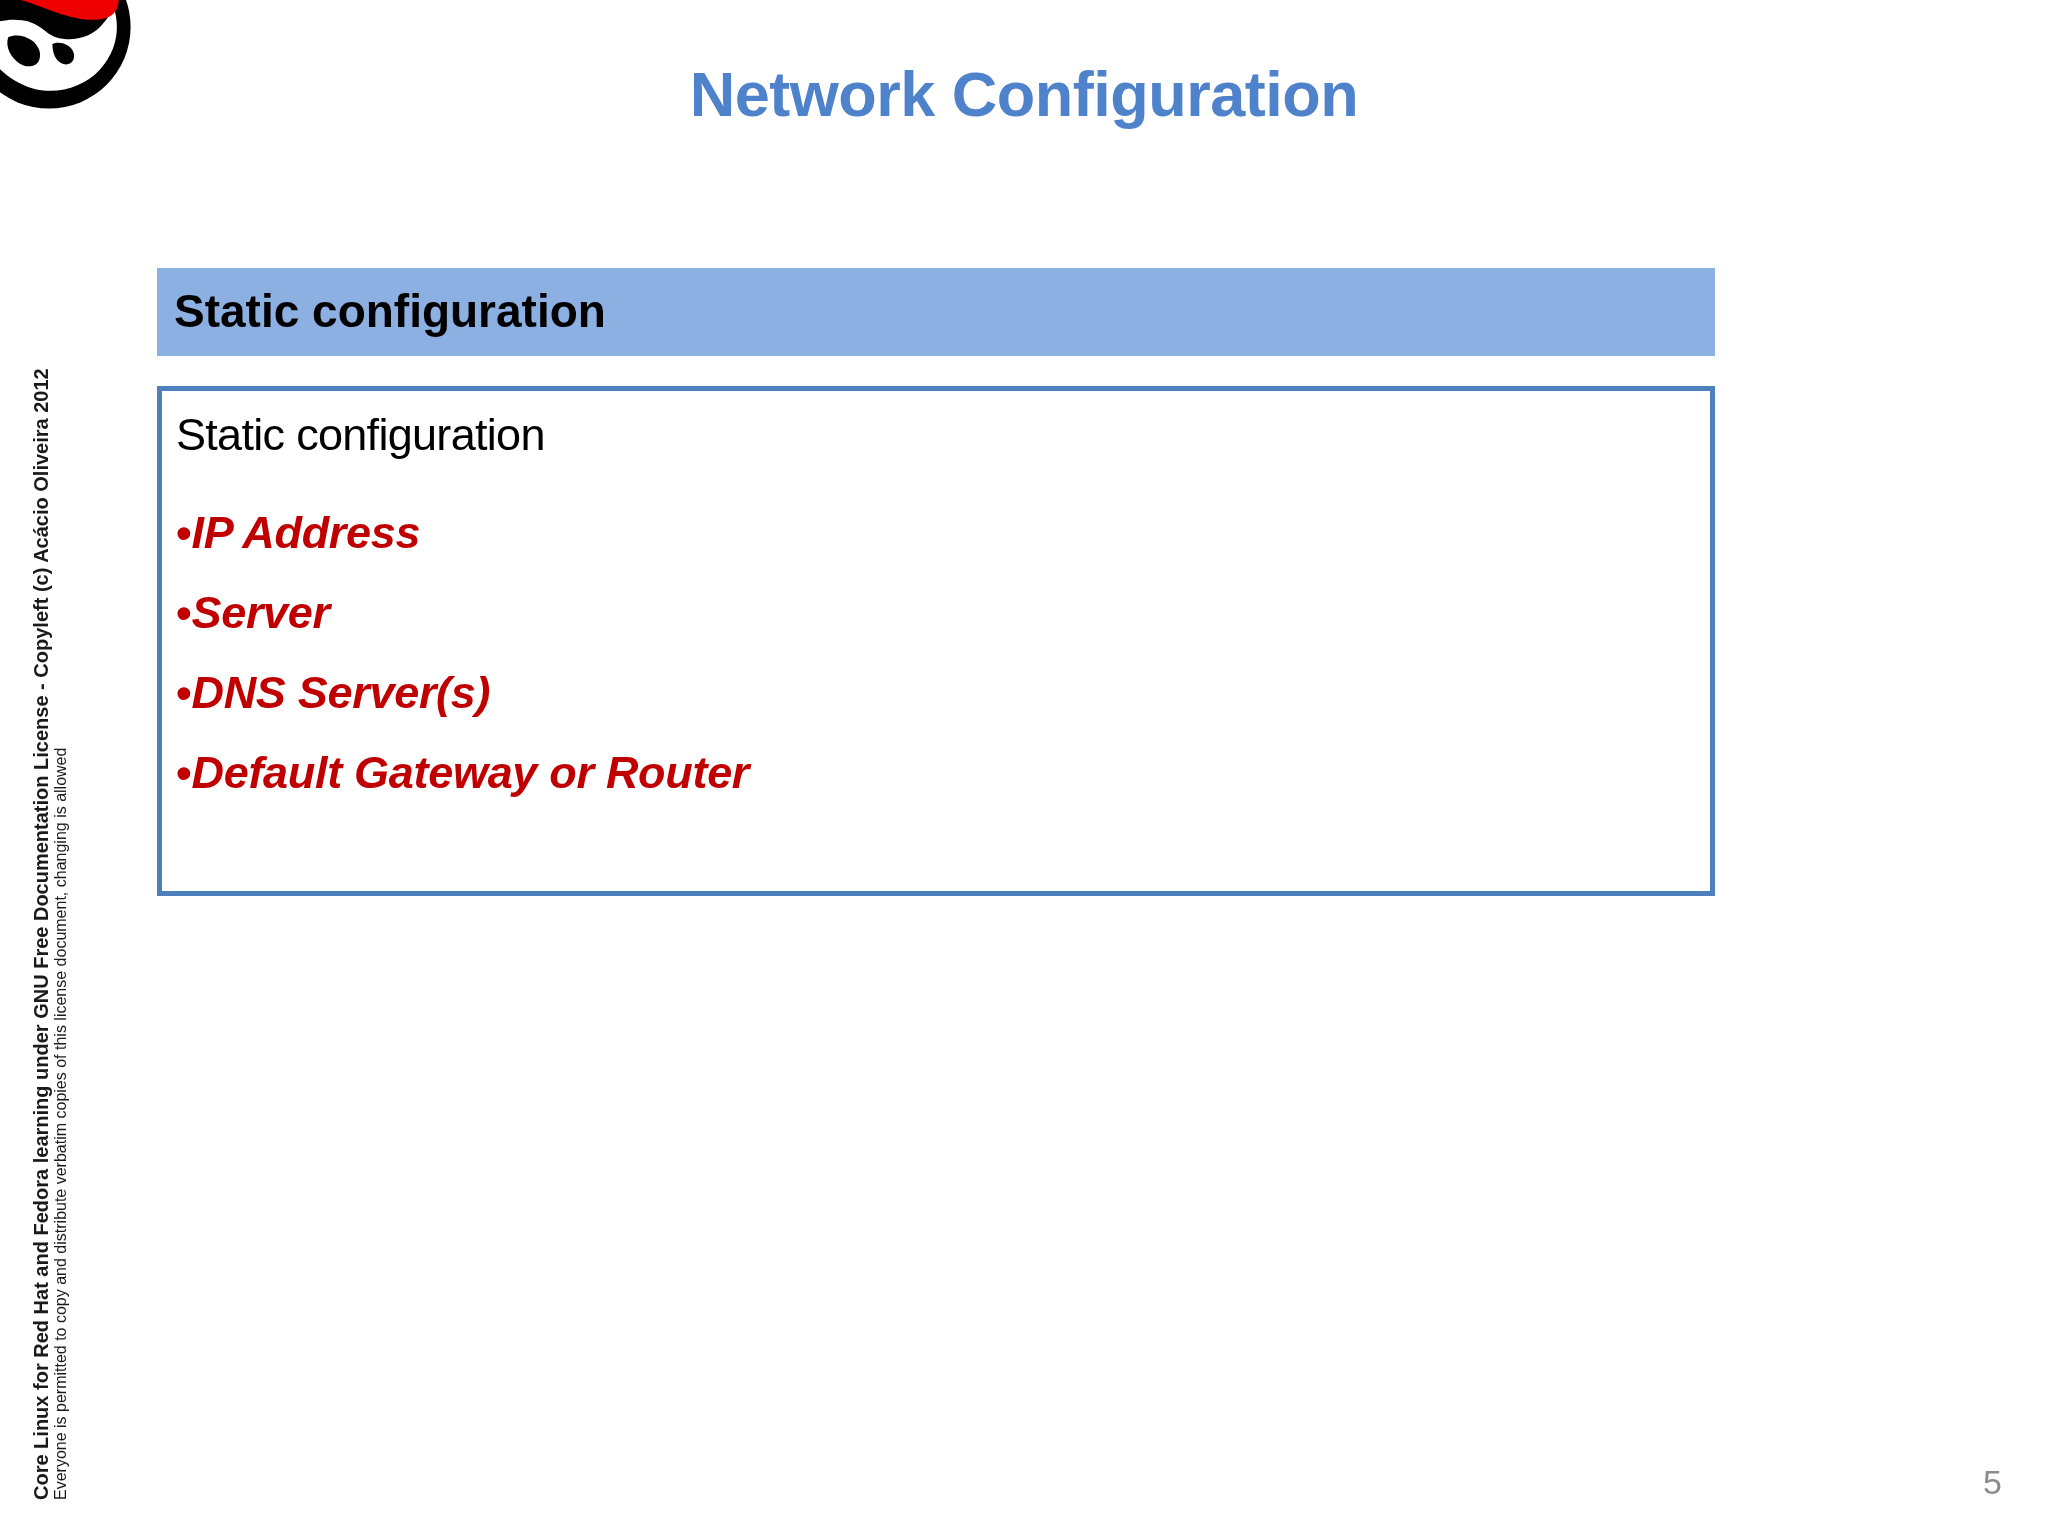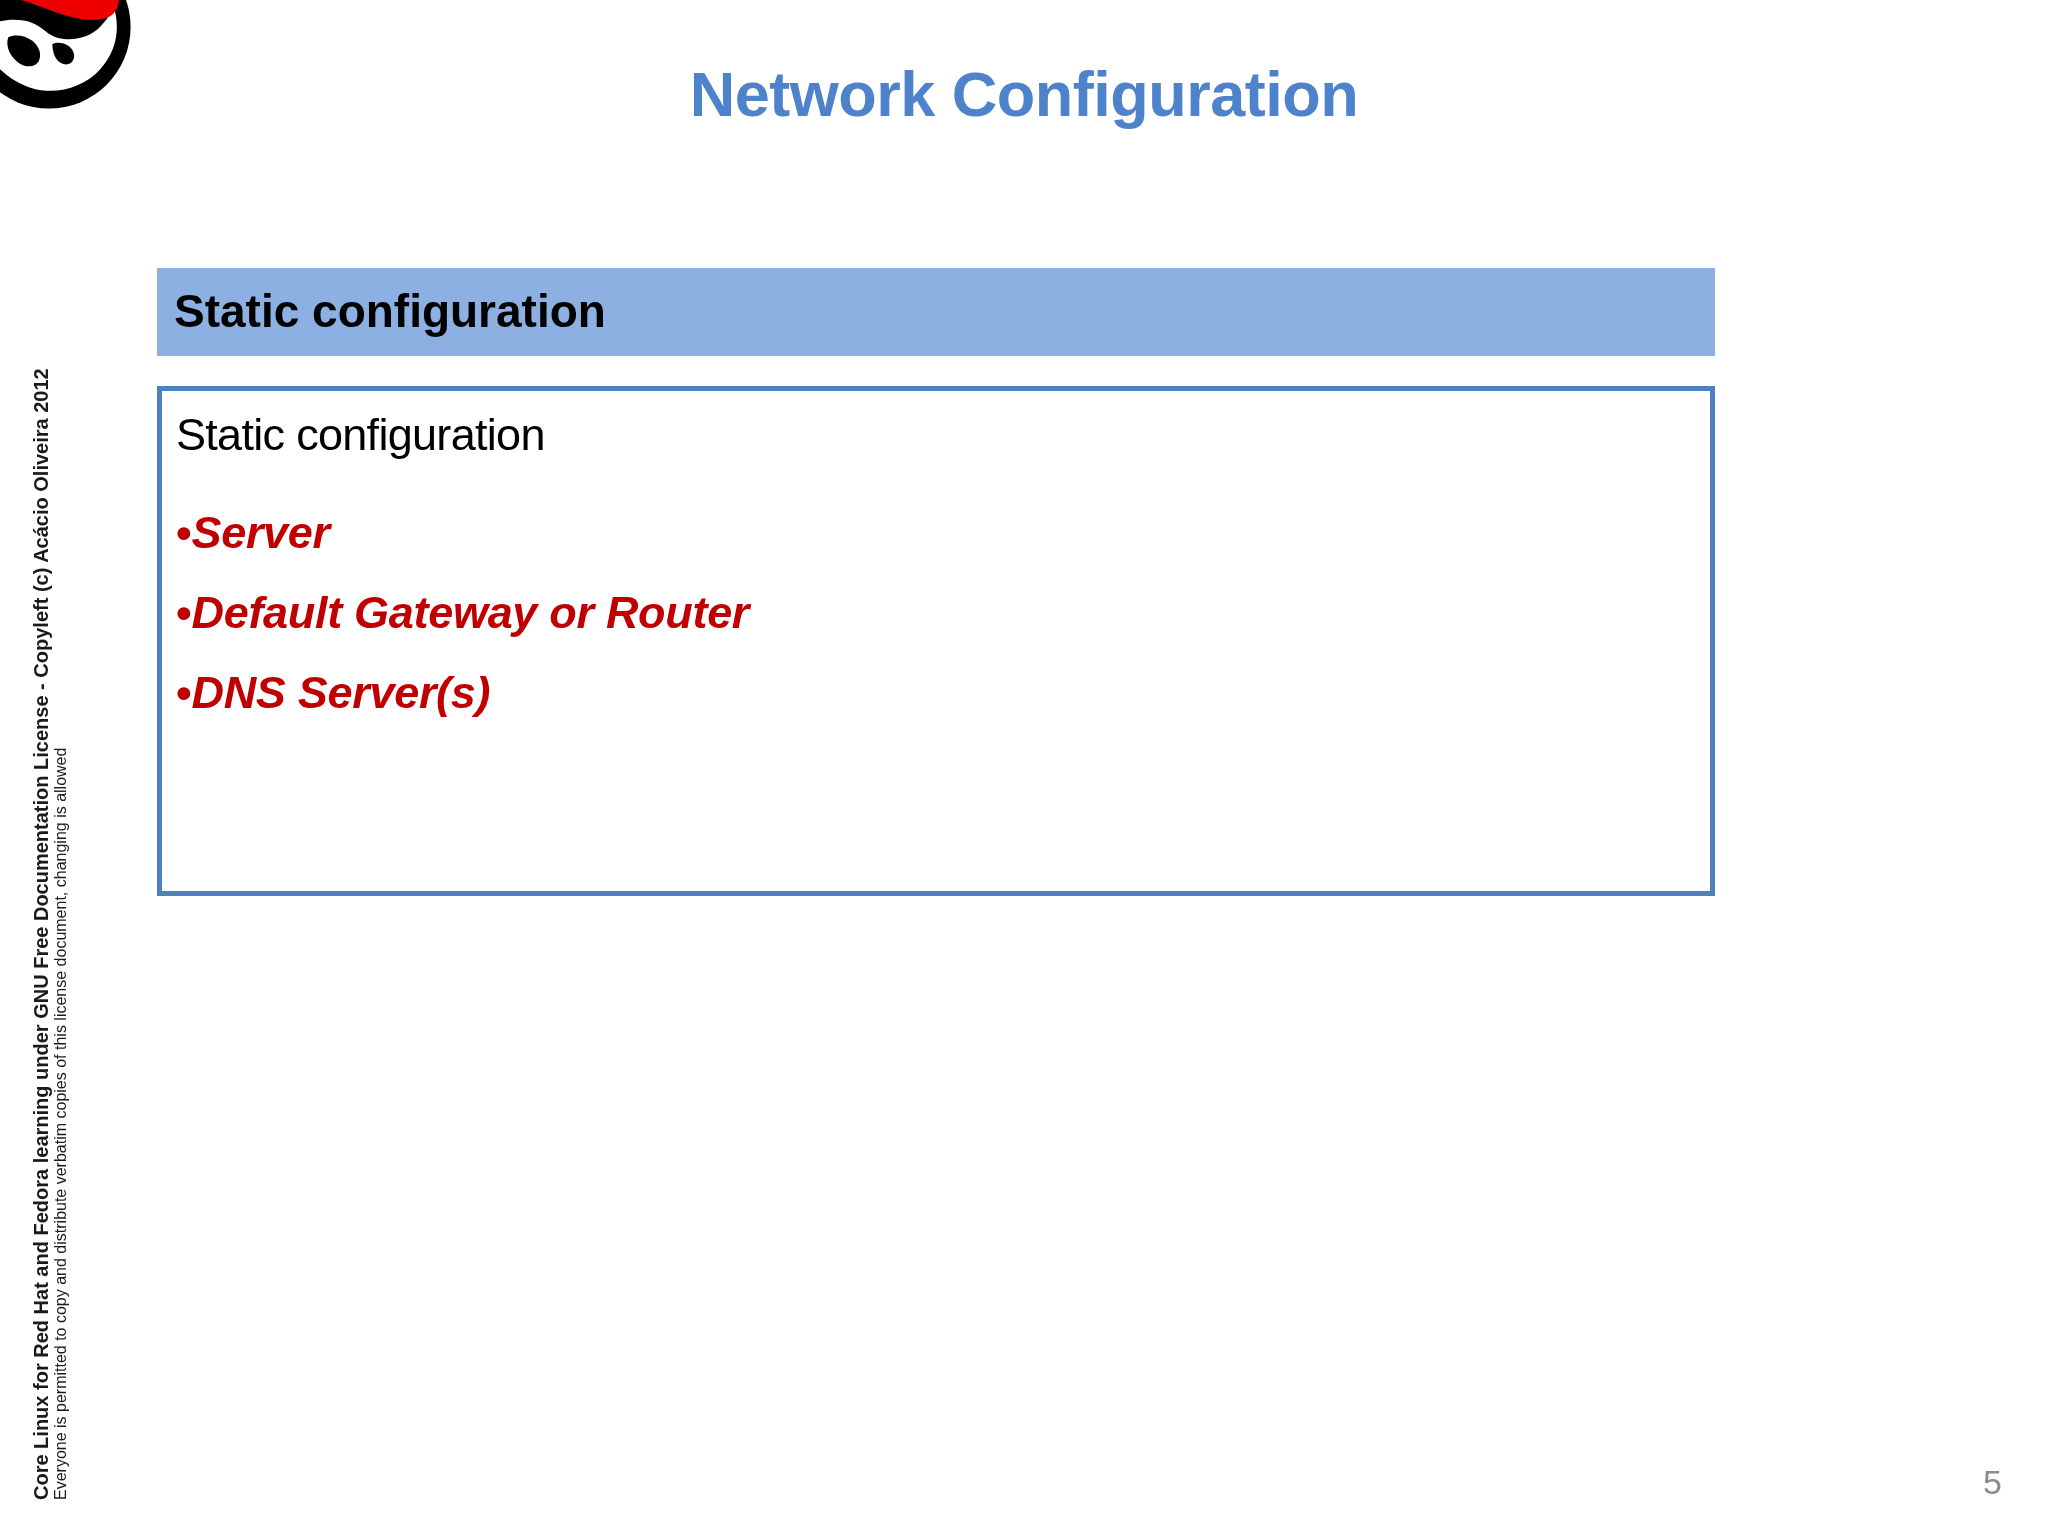--- a/index.html
+++ b/index.html
@@ -172,26 +172,27 @@
   <div class="section-header-label">Static configuration</div>
 </div>
 
 <div class="content-box">
   <div class="content-inner">
 
     <div class="para-line">Static configuration</div>
 
     <div class="bullet-spacer"></div>
 
+    <div class="bullet-row"><span class="bullet-dot">•</span><span>IP Address</span></div>
 
     <div class="bullet-row"><span class="bullet-dot">•</span><span>Server</span></div>
 
+    <div class="bullet-row"><span class="bullet-dot">•</span><span>DNS Server(s)</span></div>
+
     <div class="bullet-row"><span class="bullet-dot">•</span><span>Default Gateway or Router</span></div>
-
-    <div class="bullet-row"><span class="bullet-dot">•</span><span>DNS Server(s)</span></div>
 
   </div>
 </div>
 
 <div class="license-sidebar">
   <div class="license-rot license-main">Core Linux for Red Hat and Fedora learning under GNU Free Documentation License  -  Copyleft (c) Acácio Oliveira 2012</div>
   <div class="license-rot license-sub">Everyone is permitted to copy and distribute verbatim copies of this license document, changing is allowed</div>
 </div>
 
 <div class="page-number">5</div>

